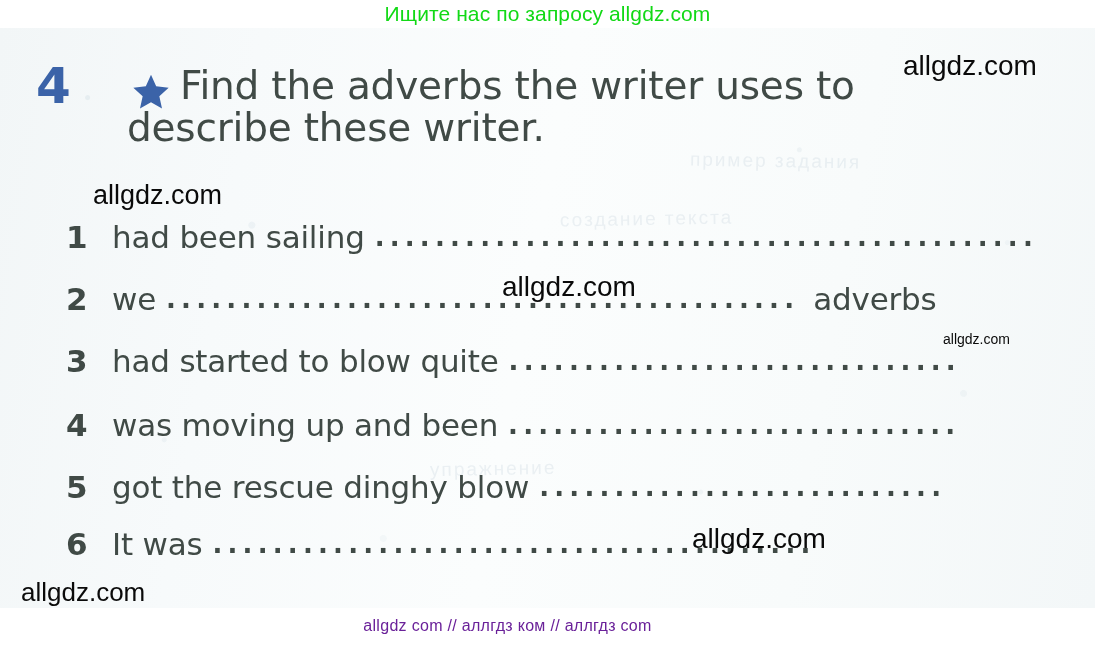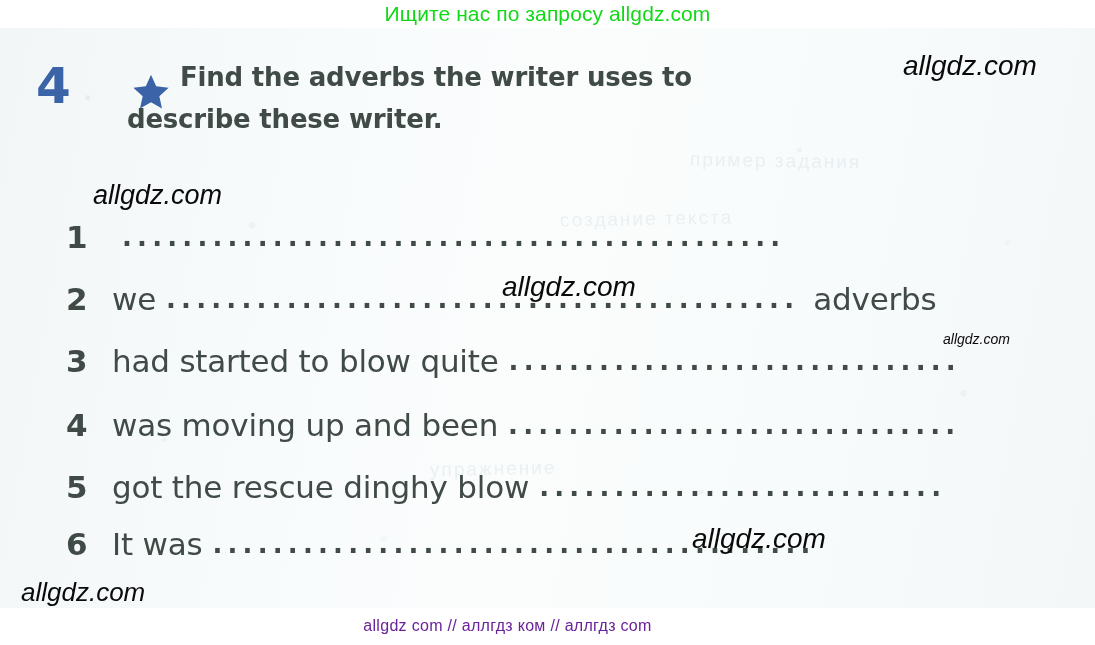--- a/index.html
+++ b/index.html
@@ -100,22 +100,22 @@
     top: 72px;
     width: 40px;
     height: 40px;
   }
   .heading {
     position: absolute;
     left: 180px;
     top: 61px;
     width: 760px;
     font-family: "DejaVu Sans", sans-serif;
-    font-size: 26px;
-    font-weight: 700;
+    font-size: 39px;
+    font-weight: 400;
     line-height: 1.28;
     letter-spacing: -0.2px;
   }
   .heading .l2 {
     position: absolute;
     left: -53px;
     top: 42px;
     white-space: nowrap;
   }
   .heading .l1 { white-space: nowrap; display:block; }
@@ -160,21 +160,20 @@
   }
 
   
   .wm {
     position: absolute;
     font-family: "Liberation Sans", sans-serif;
     font-weight: 400;
     color: #0a0a0a;
     white-space: nowrap;
     user-select: none;
-    font-style: italic;
   }
 </style>
 </head>
 <body>
 
 <div id="page">
 
   <div class="scan-page">
     <div class="scan-noise"></div>
     <div id="ghost-layer">
@@ -195,20 +194,21 @@
   </div>
 
   <div class="heading" style="color: rgb(64, 74, 70);">
     <span class="l1">Find the adverbs the writer uses to</span>
     <span class="l2">describe these writer.</span>
   </div>
 
   <div id="rows">
       <div class="q-row" style="top: 222px; color: rgb(64, 74, 70);">
         <span class="q-num">1</span>
+        <span class="q-text">had been sailing</span>
         <span class="q-dots">............................................</span>
       </div>
       <div class="q-row" style="top: 284px; color: rgb(64, 74, 70);">
         <span class="q-num">2</span>
         <span class="q-text">we</span>
         <span class="q-dots">..........................................</span>
         <span class="q-tail">adverbs</span>
       </div>
       <div class="q-row" style="top: 346px; color: rgb(64, 74, 70);">
         <span class="q-num">3</span>

